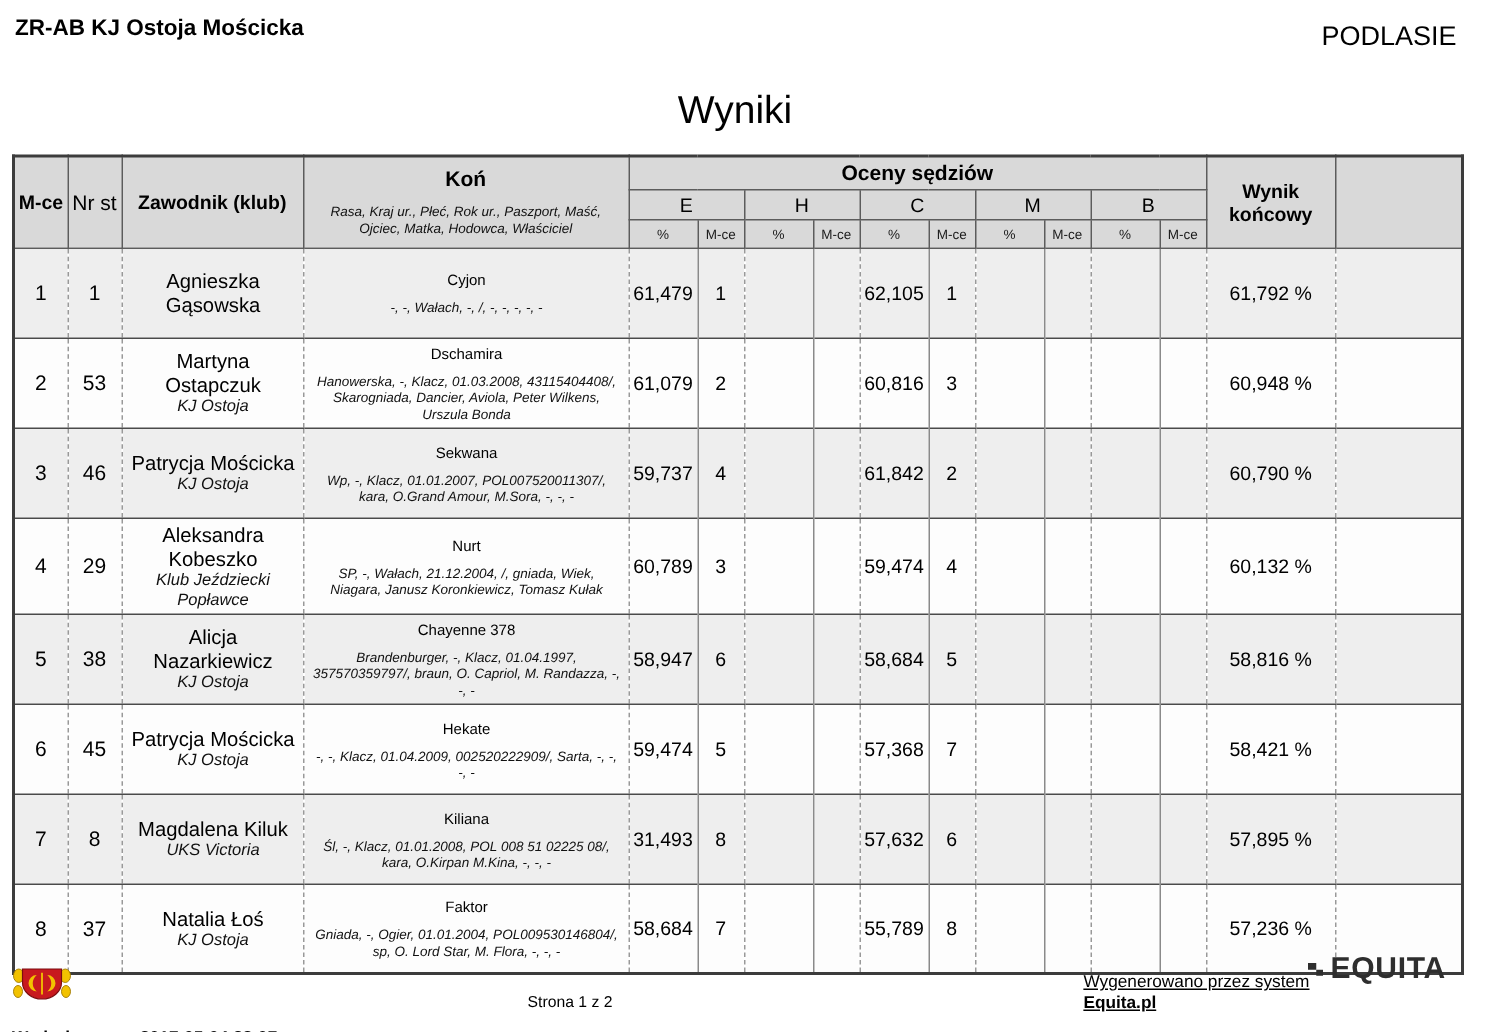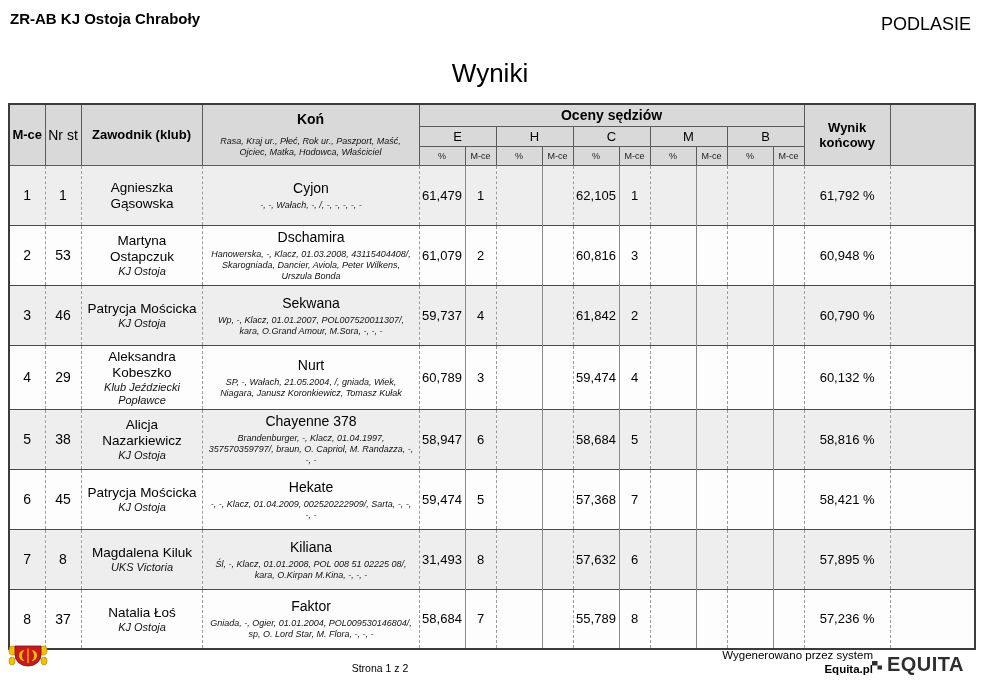--- a/index.html
+++ b/index.html
@@ -45,39 +45,39 @@
   .results td:first-child { border-left:none; }
   .results td.jm { border-left:1px solid #8a8a8a; }
   .results tbody tr { height:60px; }
   .results tbody tr:nth-child(odd)  { background:#eeeeee; }
   .results tbody tr:nth-child(even) { background:#fdfdfd; }
 
   .c-mce, .c-nr { font-size:14px; }
   .c-rider, .c-horse { text-align:left; vertical-align:top; padding:3px 4px 2px 5px; }
   .rider-name { font-size:13.5px; line-height:16px; }
   .rider-club { font-style:italic; font-size:11px; line-height:13px; color:#111; }
-  .horse-name { font-size:14px; line-height:16px; }
+  .horse-name { font-size:10px; line-height:16px; }
   .horse-details { font-style:italic; font-size:9px; line-height:11px; margin-top:4px; color:#111; }
   .c-score { font-size:13px; }
   .c-total { font-size:13px; }
 
   .logo { position:absolute; left:8px; top:645px; }
   .printed { position:absolute; left:8px; top:686px; font-size:11.5px;font-weight:bold; }
   .page-num { position:absolute; left:0; top:662px; width:760px; text-align:center; font-size:10.5px; }
-  .generated { position:absolute; right:132px; top:648px; text-align:right; font-size:11.5px; line-height:14px; }
+  .generated { position:absolute; right:132px; top:648px; font-size:11.5px; line-height:14px;text-decoration:underline; }
   .generated .g2 { font-weight:bold; }
-  .equita { position:absolute; right:41px; top:653px; display:flex; align-items:center; }
+  .equita { position:absolute; right:41px; top:635px; display:flex; align-items:center; }
   .equita-mark { display:block; margin:2px 4px 0 0; }
   .equita-text { font-size:20px; font-weight:bold; letter-spacing:0.5px; color:#2e2e2e; }
 </style>
 </head>
 <body>
 
 <div class="top-left">
-  <div class="h1">ZR-AB KJ Ostoja Chraboły</div>
+  <div class="h1">ZR-AB KJ Ostoja Mościcka</div>
 </div>
 <div class="region">PODLASIE</div>
 <div class="title">Wyniki</div>
 
 <table class="results">
   <colgroup>
     <col style="width:36px">
       <col style="width:36px">
       <col style="width:121px">
       <col style="width:217px">
@@ -205,21 +205,21 @@
 
   <tr>
     <td class="c-mce">4</td>
     <td class="c-nr">29</td>
     <td class="c-rider">
       <div class="rider-name">Aleksandra Kobeszko</div>
       <div class="rider-club">Klub Jeździecki Popławce</div>
     </td>
     <td class="c-horse">
       <div class="horse-name">Nurt</div>
-      <div class="horse-details">SP, -, Wałach, 21.05.2004, /, gniada, Wiek, Niagara, Janusz Koronkiewicz, Tomasz Kułak</div>
+      <div class="horse-details">SP, -, Wałach, 21.12.2004, /, gniada, Wiek, Niagara, Janusz Koronkiewicz, Tomasz Kułak</div>
     </td>
     <td class="c-score">60,789</td>
     <td class="c-score jm">3</td>
     <td class="c-score"></td>
     <td class="c-score jm"></td>
     <td class="c-score">59,474</td>
     <td class="c-score jm">4</td>
     <td class="c-score"></td>
     <td class="c-score jm"></td>
     <td class="c-score"></td>

